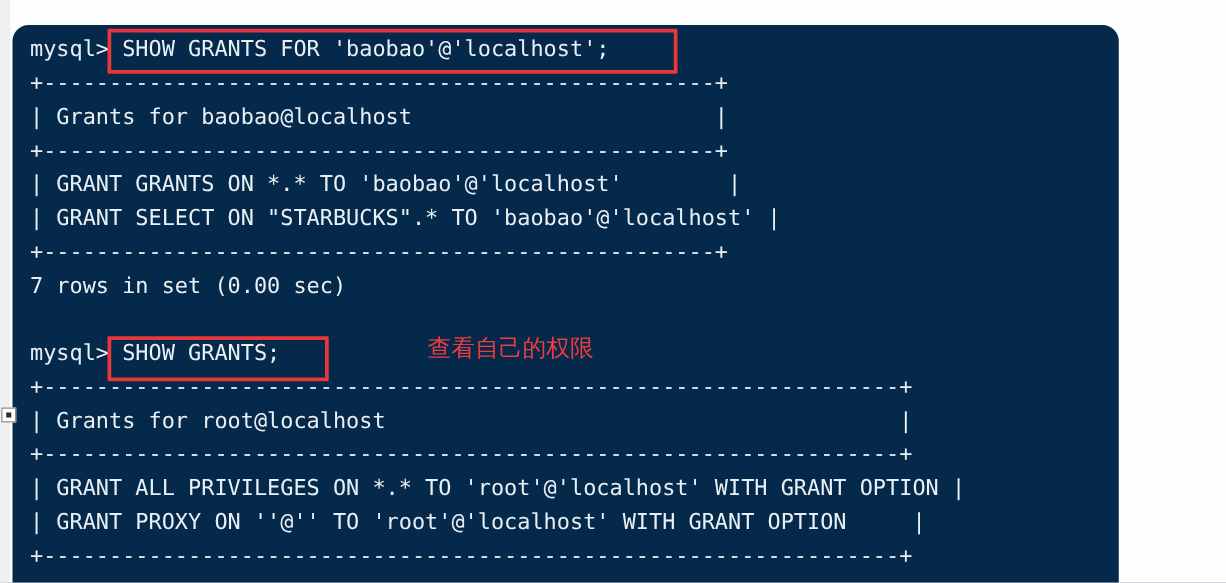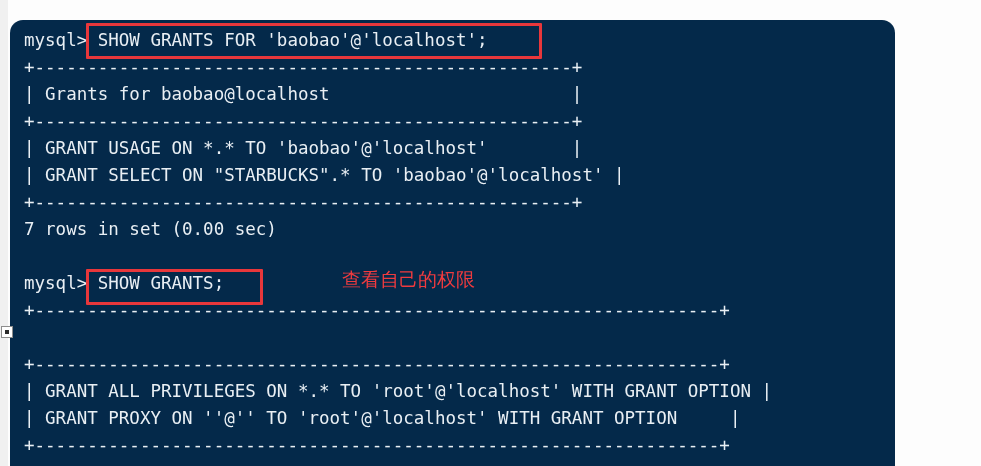--- a/index.html
+++ b/index.html
@@ -96,26 +96,27 @@
 <body>
 
 <div id="page-backdrop"></div>
 
 <div id="terminal">
 
   <div class="term-line" style="top:10px">mysql&gt; SHOW GRANTS FOR 'baobao'@'localhost';</div>
   <div class="term-line" style="top:37px">+---------------------------------------------------+</div>
   <div class="term-line" style="top:64px">| Grants for baobao@localhost                       |</div>
   <div class="term-line" style="top:91px">+---------------------------------------------------+</div>
-  <div class="term-line" style="top:118px">| GRANT USAGE ON *.* TO 'baobao'@'localhost'        |</div>
+  <div class="term-line" style="top:118px">| GRANT GRANTS ON *.* TO 'baobao'@'localhost'        |</div>
   <div class="term-line" style="top:145px">| GRANT SELECT ON "STARBUCKS".* TO 'baobao'@'localhost' |</div>
   <div class="term-line" style="top:172px">+---------------------------------------------------+</div>
   <div class="term-line" style="top:199px">7 rows in set (0.00 sec)</div>
   <div class="term-line" style="top:253px">mysql&gt; SHOW GRANTS;</div>
   <div class="term-line" style="top:280px">+-----------------------------------------------------------------+</div>
+  <div class="term-line" style="top:307px">| Grants for root@localhost                                       |</div>
   <div class="term-line" style="top:334px">+-----------------------------------------------------------------+</div>
   <div class="term-line" style="top:388px">| GRANT PROXY ON ''@'' TO 'root'@'localhost' WITH GRANT OPTION     |</div>
   <div class="term-line" style="top:361px">| GRANT ALL PRIVILEGES ON *.* TO 'root'@'localhost' WITH GRANT OPTION |</div>
   <div class="term-line" style="top:415px">+-----------------------------------------------------------------+</div>
 
   <div class="annotation" style="left:332px; top:248px">查看自己的权限</div>
 
   <div class="hl-box" style="left:76px; top:3px; width:456px; height:36px;"></div>
   <div class="hl-box" style="left:76px; top:249px; width:177px; height:36px;"></div>
 </div>

